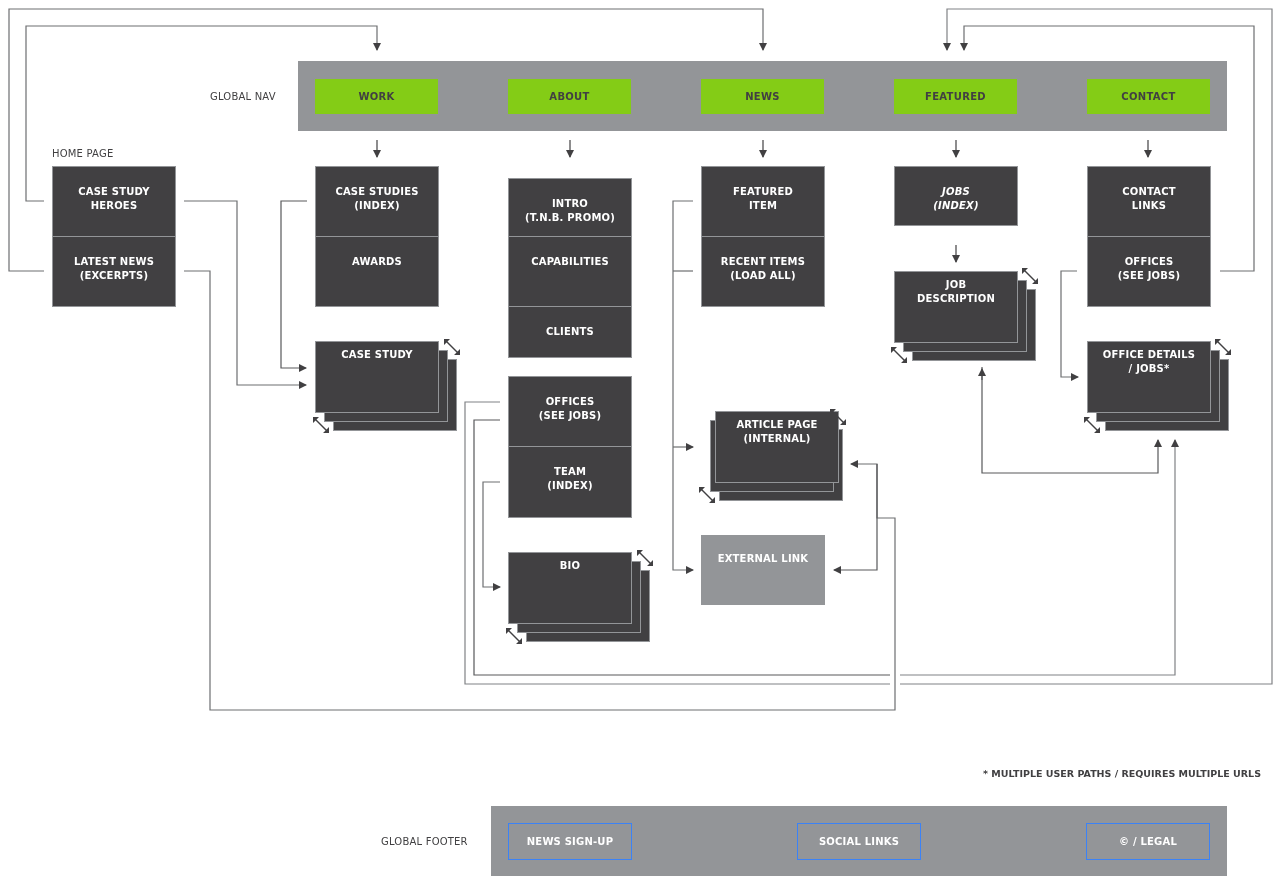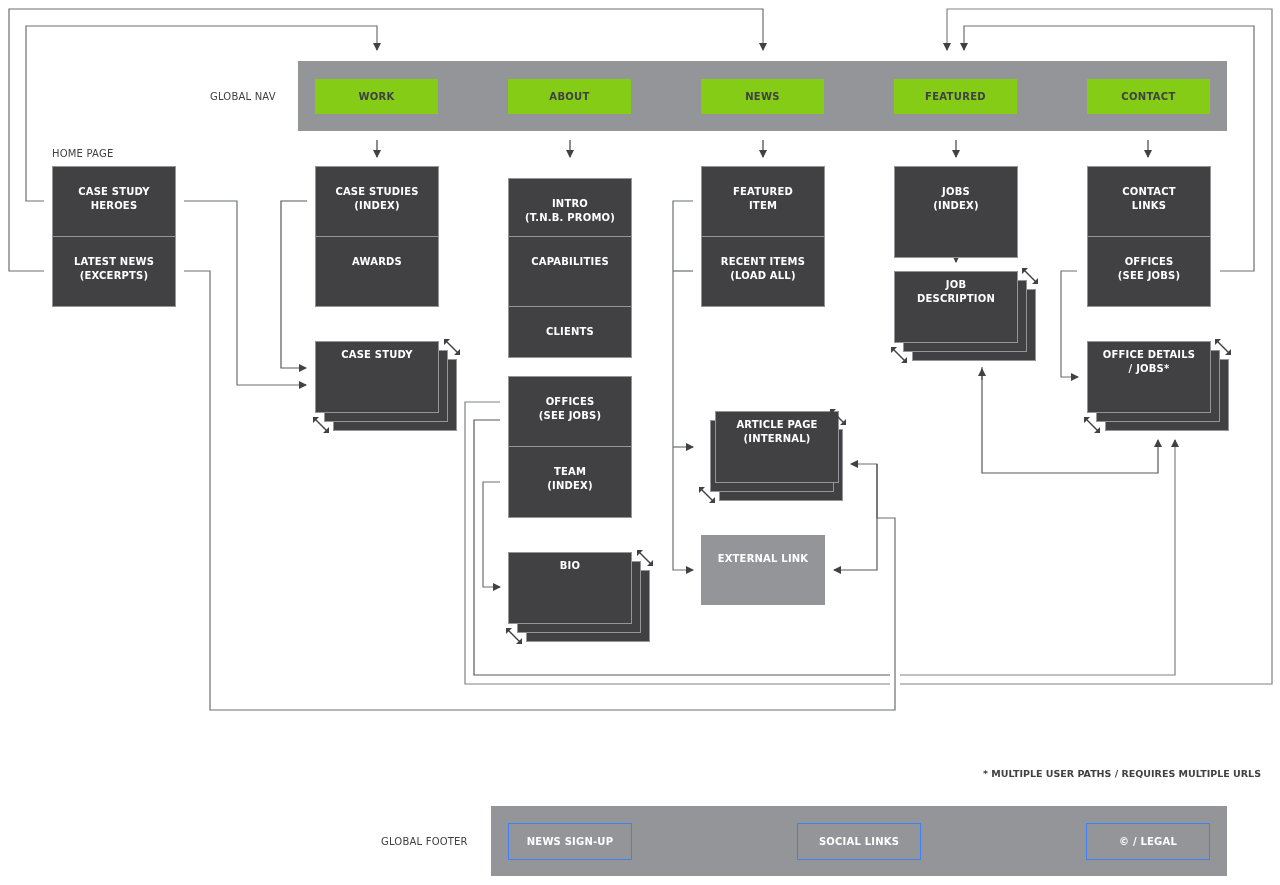--- a/index.html
+++ b/index.html
@@ -128,21 +128,21 @@
 </div>
 <div class="card" style="left:701px;top:411px;width:145px;height:92px;">
   <div class="sheet" style="left:18px;top:18px;"></div>
   <div class="sheet" style="left:9px;top:9px;"></div>
   <div class="sheet front" style="left:14px;top:0;">ARTICLE PAGE
 (INTERNAL)</div>
 </div>
 <div class="ext" style="left:701px;top:535px;width:124px;height:70px;">EXTERNAL LINK</div>
 
 <div class="stack" style="left:894px;top:166px;width:124px;height:72px;">
-  <div class="cell" style="top:0;height:92px;">JOBS
+  <div class="cell" style="top:0;height:60px;font-style:italic;">JOBS
 (INDEX)</div>
 </div>
 <div class="card" style="left:894px;top:271px;width:145px;height:92px;">
   <div class="sheet" style="left:18px;top:18px;"></div>
   <div class="sheet" style="left:9px;top:9px;"></div>
   <div class="sheet front" style="left:0;top:0;">JOB
 DESCRIPTION</div>
 </div>
 
 <div class="stack" style="left:1087px;top:166px;width:124px;height:141px;">

